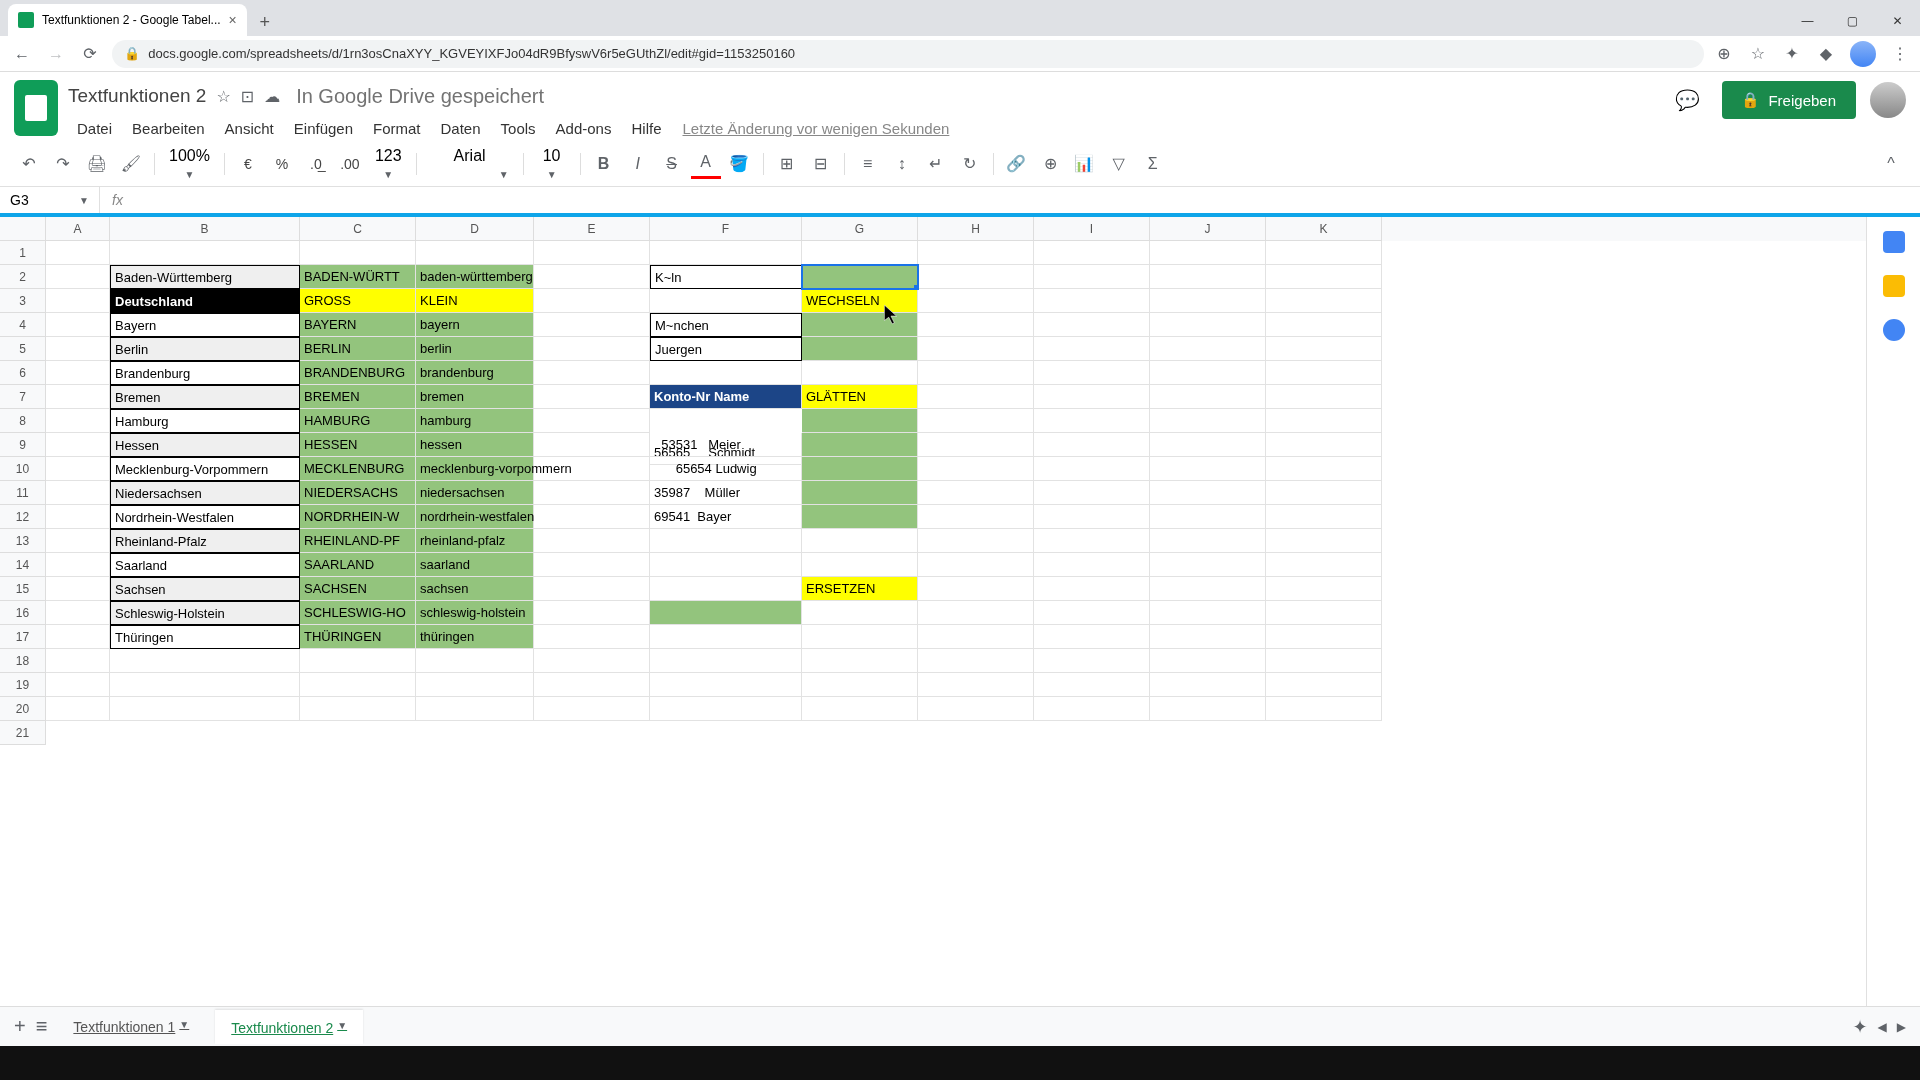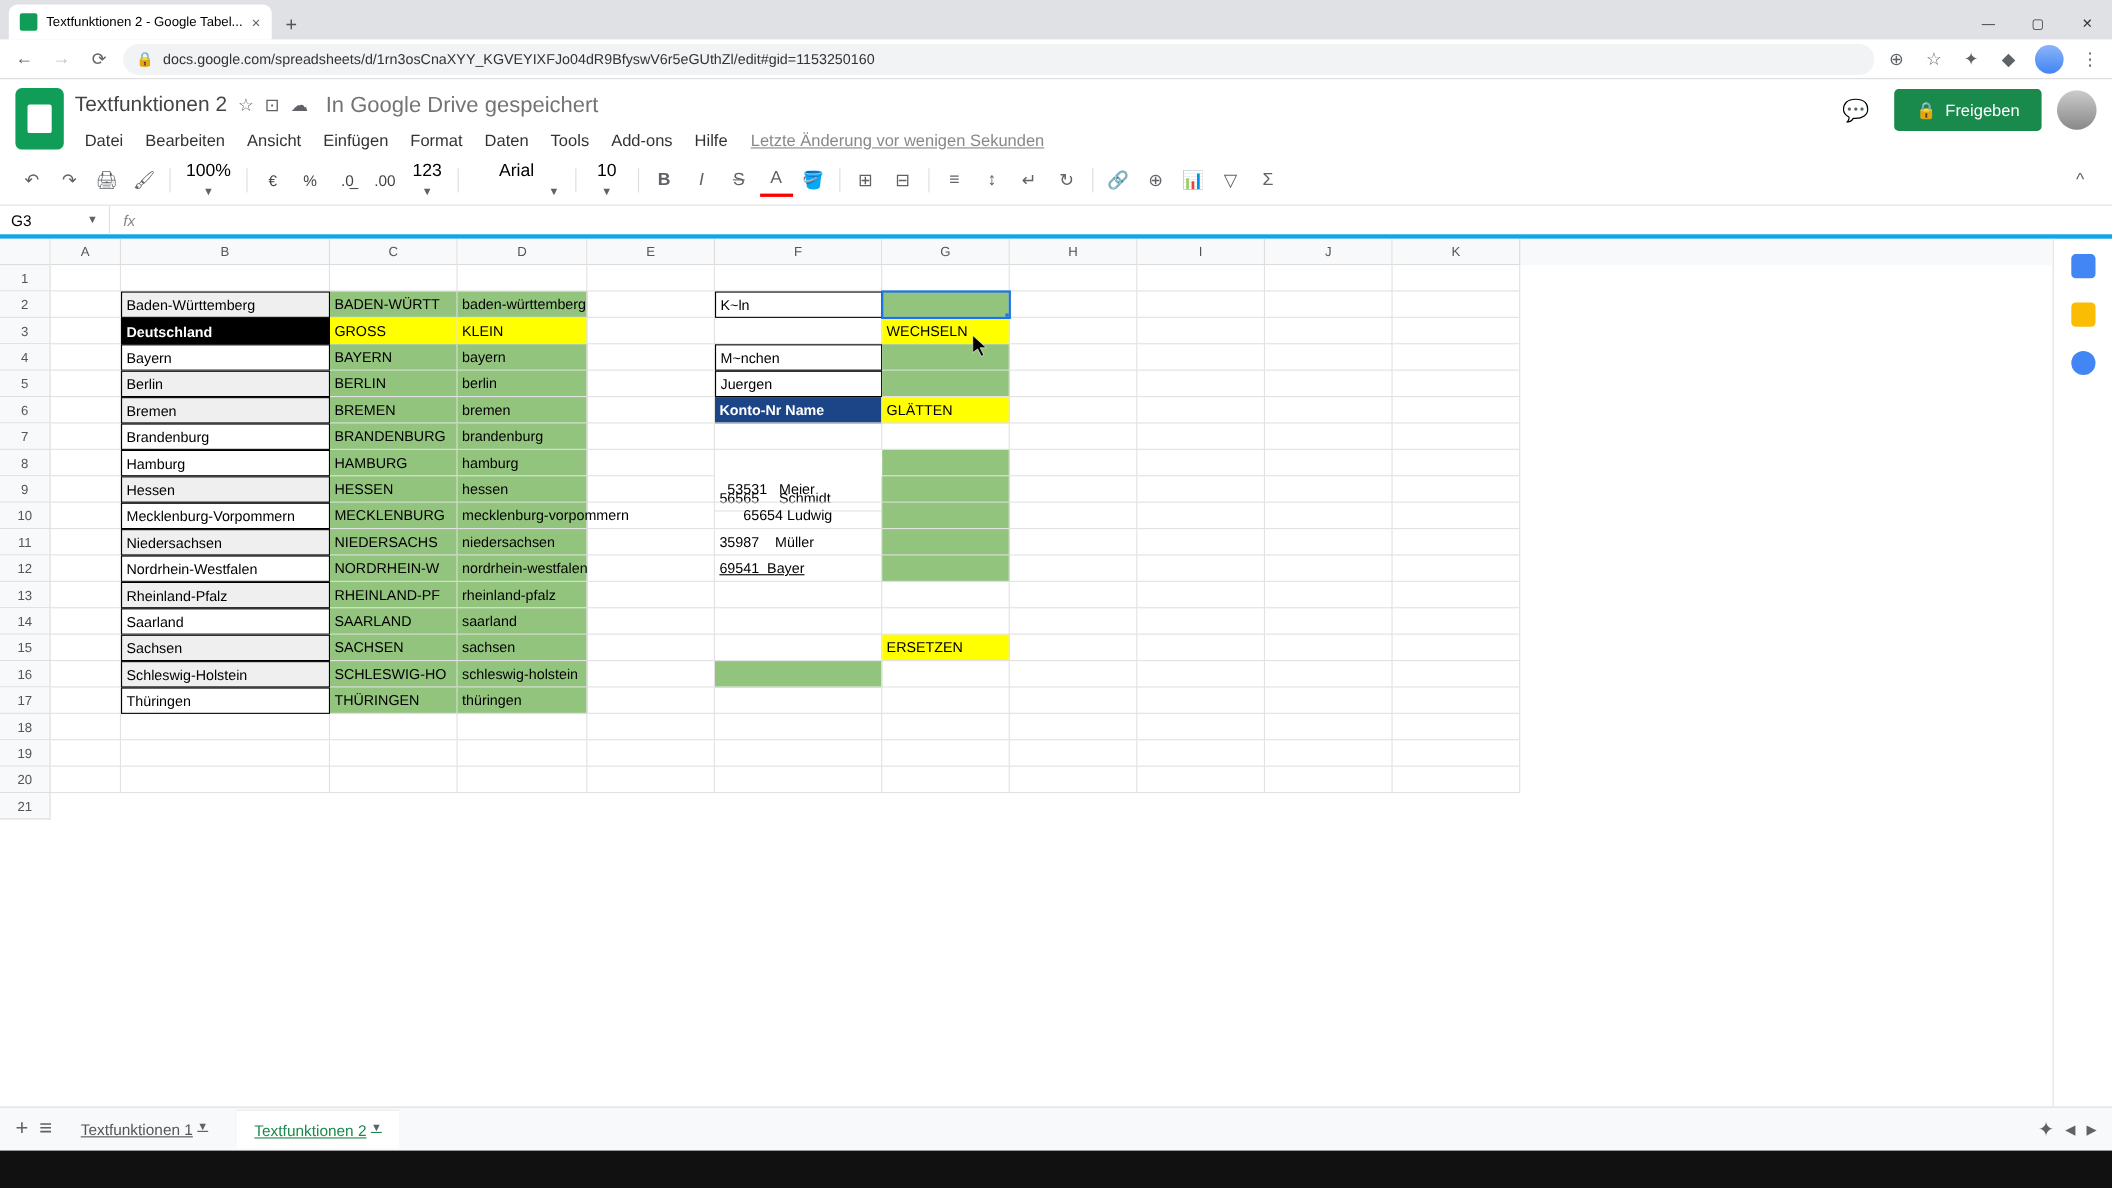--- a/index.html
+++ b/index.html
@@ -341,48 +341,48 @@
             <div class="cell w-E"></div>
             <div class="cell w-F border-box">Juergen</div>
             <div class="cell w-G bg-green"></div>
             <div class="cell w-H"></div>
             <div class="cell w-I"></div>
             <div class="cell w-J"></div>
             <div class="cell w-K"></div>
           </div>
           <div class="grid-row">
             <div class="cell w-A"></div>
+            <div class="cell w-B border-box">Brandenburg</div>
+            <div class="cell w-C bg-green">BRANDENBURG</div>
+            <div class="cell w-D bg-green overflow-vis">
+              <span>brandenburg</span>
+            </div>
+            <div class="cell w-E"></div>
+            <div class="cell w-F"></div>
+            <div class="cell w-G"></div>
+            <div class="cell w-H"></div>
+            <div class="cell w-I"></div>
+            <div class="cell w-J"></div>
+            <div class="cell w-K"></div>
+          </div>
+          <div class="grid-row">
+            <div class="cell w-A"></div>
             <div class="cell w-B border-box bg-ltgray">Bremen</div>
             <div class="cell w-C bg-green">BREMEN</div>
             <div class="cell w-D bg-green overflow-vis">
               <span>bremen</span>
             </div>
             <div class="cell w-E"></div>
             <div class="cell w-F bg-navy">Konto-Nr Name</div>
             <div class="cell w-G bg-yellow">GLÄTTEN</div>
             <div class="cell w-H"></div>
             <div class="cell w-I"></div>
             <div class="cell w-J"></div>
             <div class="cell w-K"></div>
           </div>
-          <div class="grid-row">
-            <div class="cell w-A"></div>
-            <div class="cell w-B border-box">Brandenburg</div>
-            <div class="cell w-C bg-green">BRANDENBURG</div>
-            <div class="cell w-D bg-green overflow-vis">
-              <span>brandenburg</span>
-            </div>
-            <div class="cell w-E"></div>
-            <div class="cell w-F"></div>
-            <div class="cell w-G"></div>
-            <div class="cell w-H"></div>
-            <div class="cell w-I"></div>
-            <div class="cell w-J"></div>
-            <div class="cell w-K"></div>
-          </div>
           <div class="grid-row" style="">
             <div class="cell w-A"></div>
             <div class="cell w-B border-box">Hamburg</div>
             <div class="cell w-C bg-green">HAMBURG</div>
             <div class="cell w-D bg-green overflow-vis">
               <span>hamburg</span>
             </div>
             <div class="cell w-E"></div>
             <div class="cell w-F" style="white-space: pre; margin-top: 32px;">56565     Schmidt</div>
             <div class="cell w-G bg-green"></div>
@@ -437,21 +437,21 @@
             <div class="cell w-K"></div>
           </div>
           <div class="grid-row" style="">
             <div class="cell w-A"></div>
             <div class="cell w-B border-box">Nordrhein-Westfalen</div>
             <div class="cell w-C bg-green">NORDRHEIN-W</div>
             <div class="cell w-D bg-green overflow-vis">
               <span>nordrhein-westfalen</span>
             </div>
             <div class="cell w-E"></div>
-            <div class="cell w-F" style="white-space: pre; text-decoration: underline;">69541  Bayer</div>
+            <div class="cell w-F" style="white-space: pre;">69541  Bayer</div>
             <div class="cell w-G bg-green"></div>
             <div class="cell w-H"></div>
             <div class="cell w-I"></div>
             <div class="cell w-J"></div>
             <div class="cell w-K"></div>
           </div>
           <div class="grid-row">
             <div class="cell w-A"></div>
             <div class="cell w-B border-box bg-ltgray">Rheinland-Pfalz</div>
             <div class="cell w-C bg-green">RHEINLAND-PF</div>

